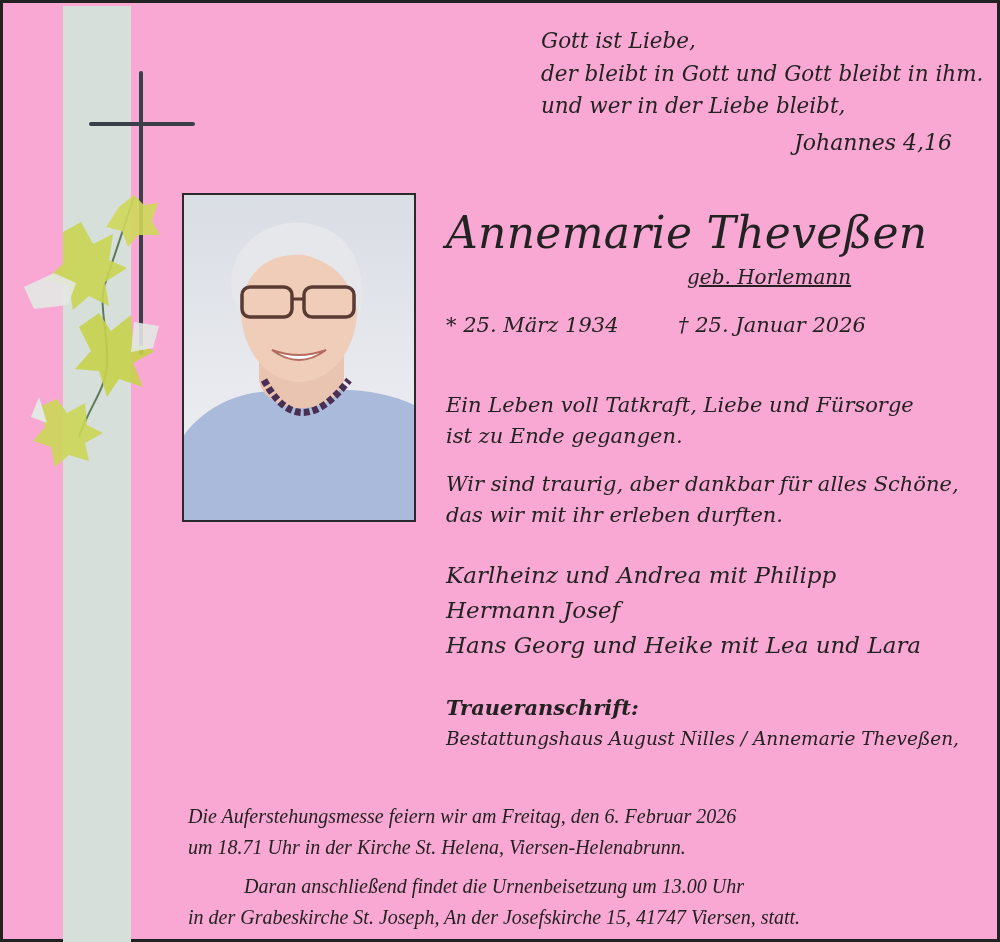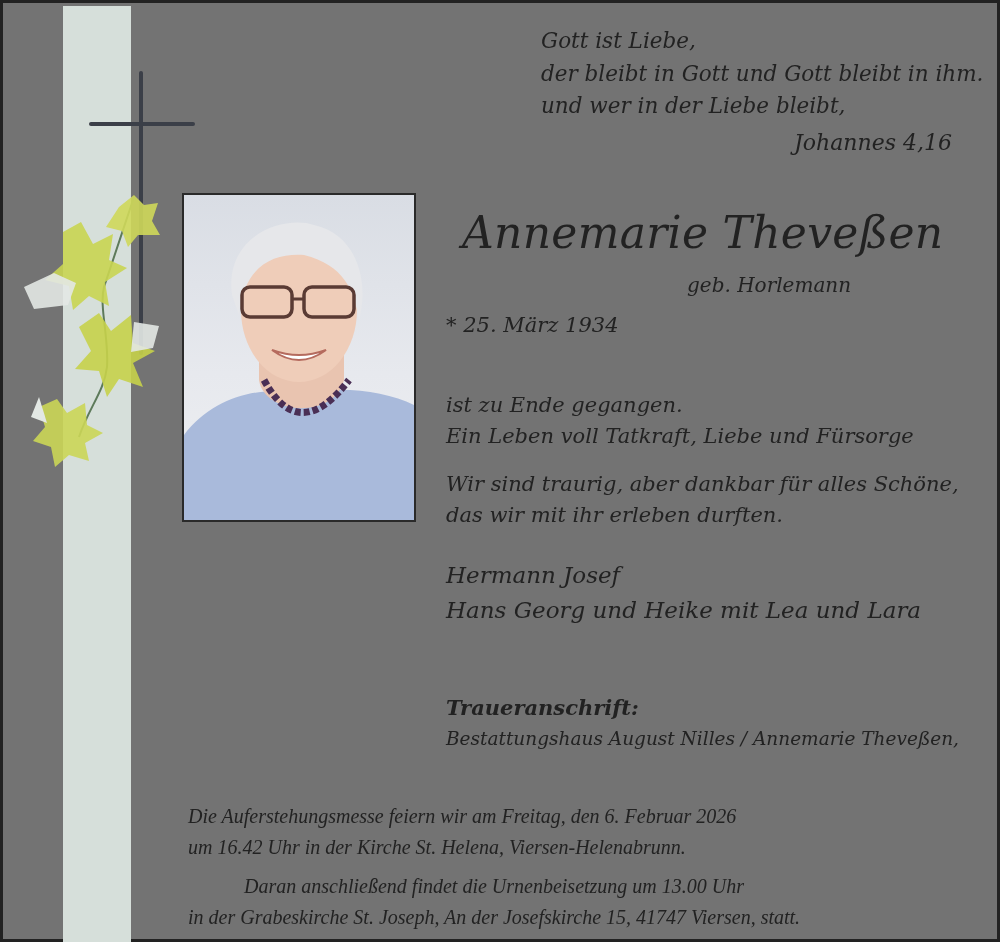--- a/index.html
+++ b/index.html
@@ -1,41 +1,41 @@
 <!DOCTYPE html>
 <html><head>
 <meta charset="utf-8">
 <style>
   html, body { margin: 0; padding: 0; background: #ffffff; }
   body { width: 1000px; height: 942px; position: relative; overflow: hidden; }
   .frame {
     position: absolute; left: 0; top: 0; width: 1000px; height: 942px;
-    box-sizing: border-box; border: 3px solid #222222; background: #737373;
+    box-sizing: border-box; border: 3px solid #222222; background: #f9a8d4;
   }
   .strip {
     position: absolute; left: 60px; top: 3px; width: 68px; height: 936px;
     background: #d6dfda;
   }
   .cross-v { position: absolute; left: 136px; top: 68px; width: 4px; height: 284px; background: #3b3f48; border-radius: 2px; }
   .cross-h { position: absolute; left: 86px; top: 119px; width: 106px; height: 4px; background: #3b3f48; border-radius: 2px; }
   .ivy { position: absolute; left: 16px; top: 184px; width: 150px; height: 280px; }
   .serif { font-family: "DejaVu Serif", "Liberation Serif", serif; font-style: italic; color: #222222; }
   .lib { font-family: "Liberation Serif", "DejaVu Serif", serif; font-style: italic; color: #222222; }
 
   .verse { position: absolute; left: 538px; top: 22px; font-size: 21.5px; line-height: 32.5px; }
   .verse-ref { position: absolute; right: 45px; top: 127px; font-size: 22px; }
 
   .photo {
     position: absolute; left: 179px; top: 190px; width: 234px; height: 329px;
     box-sizing: border-box; border: 2px solid #2a2a2a; overflow: hidden;
     background: linear-gradient(180deg, #d9dde4 0%, #e7e9ee 55%, #eef0f2 100%);
   }
 
-  .name { position: absolute; left: 443px; top: 202px; font-size: 44px; line-height: 56px; letter-spacing: 0.3px; margin-left: 16px; }
-  .born-name { position: absolute; left: 684px; top: 270px; font-size: 20px; }
+  .name { position: absolute; left: 443px; top: 202px; font-size: 44px; line-height: 56px; letter-spacing: 0.3px; }
+  .born-name { position: absolute; left: 684px; top: 262px; font-size: 20px; text-decoration: underline; }
   .birth { position: absolute; left: 443px; top: 310px; font-size: 21px; }
   .death { position: absolute; left: 675px; top: 310px; font-size: 21px; }
 
   .para { position: absolute; left: 443px; font-size: 21px; line-height: 31px; }
   .p1 { top: 387px; }
   .p2 { top: 466px; }
   .family { position: absolute; left: 443px; top: 555px; font-size: 23px; line-height: 35px; }
   .addr-label { position: absolute; left: 443px; top: 692px; font-size: 21px; font-weight: bold; }
   .addr { position: absolute; left: 443px; top: 722px; font-size: 18.5px; line-height: 28px; }
   .service { position: absolute; left: 185px; font-size: 20px; line-height: 31px; }
@@ -79,41 +79,43 @@
       <rect x="120" y="92" width="50" height="30" rx="8" fill="none" stroke="#5a3b34" stroke-width="3.5"></rect>
       <line x1="108" y1="104" x2="120" y2="104" stroke="#5a3b34" stroke-width="3"></line>
       <path d="M88 155 Q115 175, 142 155 Q115 165, 88 155 Z" fill="#ffffff" stroke="#b56b5e" stroke-width="2"></path>
       <path d="M80 185 Q115 250, 165 185" fill="none" stroke="#4a2f55" stroke-width="7" stroke-dasharray="6 3"></path>
     </svg>
   </div>
 
   <div class="name serif">Annemarie Theveßen</div>
   <div class="born-name serif">geb. Horlemann</div>
   <div class="birth serif">* 25. März 1934</div>
+  <div class="death serif">† 25. Januar 2026</div>
 
   <div class="para p1 serif">
+    <span class="line">Ein Leben voll Tatkraft, Liebe und Fürsorge</span>
     <span class="line">ist zu Ende gegangen.</span>
-    <span class="line">Ein Leben voll Tatkraft, Liebe und Fürsorge</span>
   </div>
   <div class="para p2 serif">
     <span class="line">Wir sind traurig, aber dankbar für alles Schöne,</span>
     <span class="line">das wir mit ihr erleben durften.</span>
   </div>
 
   <div class="family serif">
+    <span class="line">Karlheinz und Andrea mit Philipp</span>
     <span class="line">Hermann Josef</span>
     <span class="line">Hans Georg und Heike mit Lea und Lara</span>
   </div>
 
   <div class="addr-label serif">Traueranschrift:</div>
   <div class="addr serif">
     <span class="line">Bestattungshaus August Nilles / Annemarie Theveßen,</span>
   </div>
 
   <div class="service s1 lib">
     <span class="line">Die Auferstehungsmesse feiern wir am Freitag, den 6. Februar 2026</span>
-    <span class="line">um 16.42 Uhr in der Kirche St. Helena, Viersen-Helenabrunn.</span>
+    <span class="line">um 18.71 Uhr in der Kirche St. Helena, Viersen-Helenabrunn.</span>
   </div>
   <div class="service s2 lib">
     <span class="line">Daran anschließend findet die Urnenbeisetzung um 13.00 Uhr</span>
     <span class="line">in der Grabeskirche St. Joseph, An der Josefskirche 15, 41747 Viersen, statt.</span>
   </div>
 </div>
 
 </body></html>

